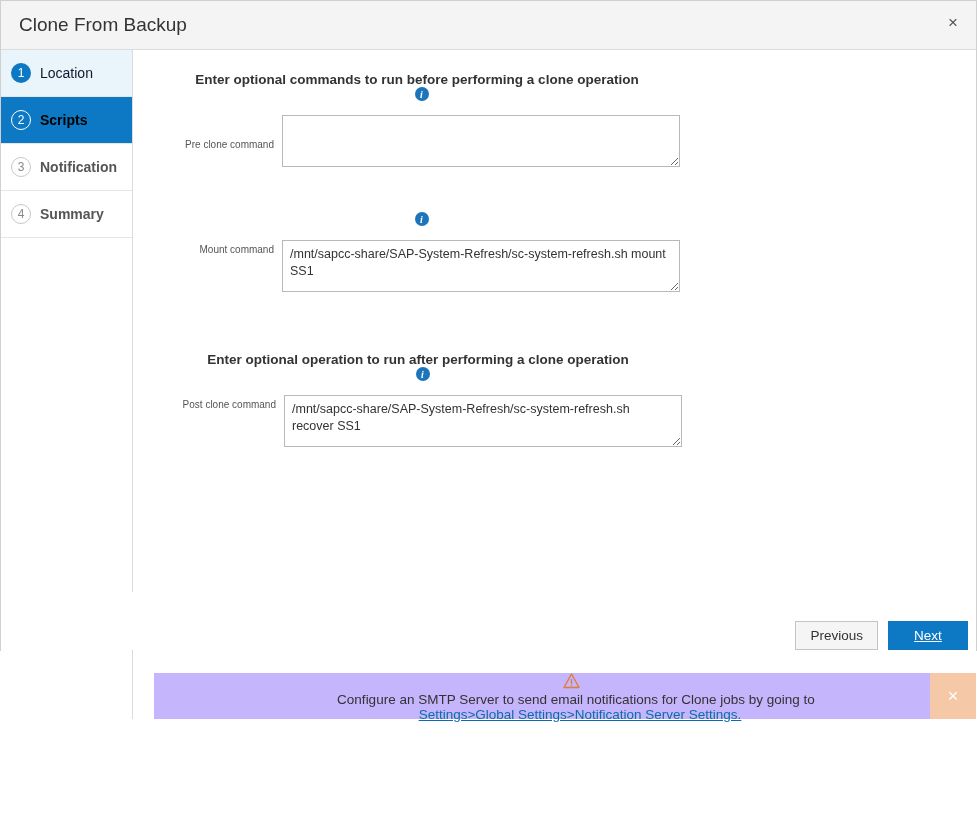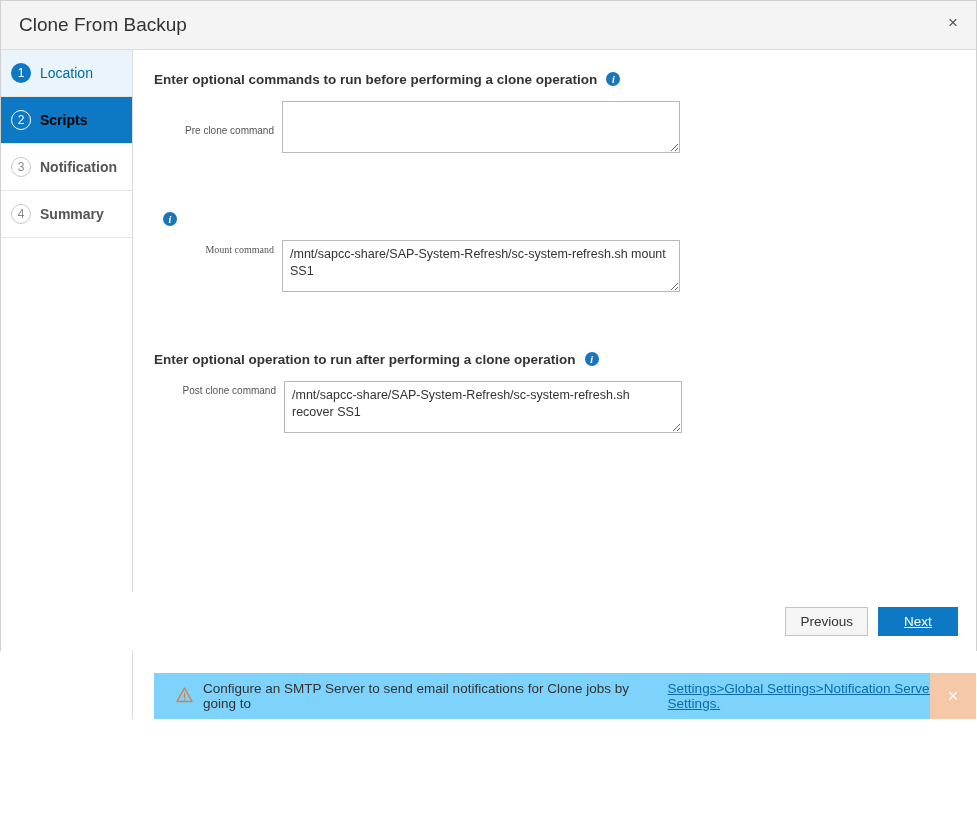--- a/index.html
+++ b/index.html
@@ -87,21 +87,21 @@
     font-size: 14px;
   }
   .step.done {
     background: #eaf4fb;
   }
   .step.done .badge {
     background: #0d78c4;
     color: #ffffff;
   }
   .step.done .label {
-    color: #0369a1;
+    color: #0f172a;
   }
   .step.active {
     background: #0d78c4;
   }
   .step.active .badge {
     background: #0d78c4;
     color: #ffffff;
     border: 1px solid #ffffff;
     box-sizing: border-box;
   }
@@ -128,21 +128,23 @@
   }
   .section {
     position: absolute;
     left: 21px;
   }
   .section-title {
     font-size: 13.5px;
     font-weight: bold;
     color: #333333;
     display: flex;
+    align-items: center;
     margin-bottom: 14px;
+    flex-direction: column;
   }
   .info-icon {
     display: inline-flex;
     align-items: center;
     justify-content: center;
     width: 14px;
     height: 14px;
     border-radius: 50%;
     background: #1b75bb;
     color: #ffffff;
@@ -181,25 +183,26 @@
     outline: none;
     background: #ffffff;
   }
   
   .banner {
     position: absolute;
     left: 21px;
     right: 0px;
     bottom: 0;
     height: 46px;
-    background: #7dd3fc;
+    background: #c4b5fd;
     display: flex;
     align-items: center;
     box-sizing: border-box;
     padding-left: 22px;
+    flex-direction: column;
   }
   .banner-icon {
     margin-right: 10px;
     display: inline-block;
   }
   .banner-text {
     font-size: 13.5px;
     color: #333333;
   }
   .banner-link {
@@ -225,23 +228,23 @@
   }
   
   .footer {
     position: absolute;
     left: 0;
     right: 0;
     bottom: 0;
     height: 58px;
     background: #ffffff;
     display: flex;
-    align-items: center;
+    align-items: flex-end;
     justify-content: flex-end;
-    padding-right: 18px;
+    padding-right: 8px;
     box-sizing: border-box;
   }
   .btn {
     height: 29px;
     min-width: 72px;
     font-size: 13.5px;
     border: 1px solid #c4c4c4;
     background: #f5f5f5;
     color: #333333;
     cursor: pointer;
@@ -304,21 +307,21 @@
           <div class="field-label">Pre clone command</div>
           <textarea class="cmd" placeholder="" style=""></textarea>
         </div>
       </div>
 
       <div class="section" style="top:162px;">
         <div class="section-title">
           <span class="info-icon">i</span>
         </div>
         <div class="field-row">
-          <div class="field-label" style="padding-top:2px;font-family:Liberation Serif, serif;">Mount command</div>
+          <div class="field-label" style="padding-top:2px;">Mount command</div>
           <textarea class="cmd" placeholder="" style="">/mnt/sapcc-share/SAP-System-Refresh/sc-system-refresh.sh mount SS1</textarea>
         </div>
       </div>
 
       <div class="section" style="top:302px;">
         <div class="section-title">
           <span>Enter optional operation to run after performing a clone operation</span>
           <span class="info-icon">i</span>
         </div>
         <div class="field-row">

